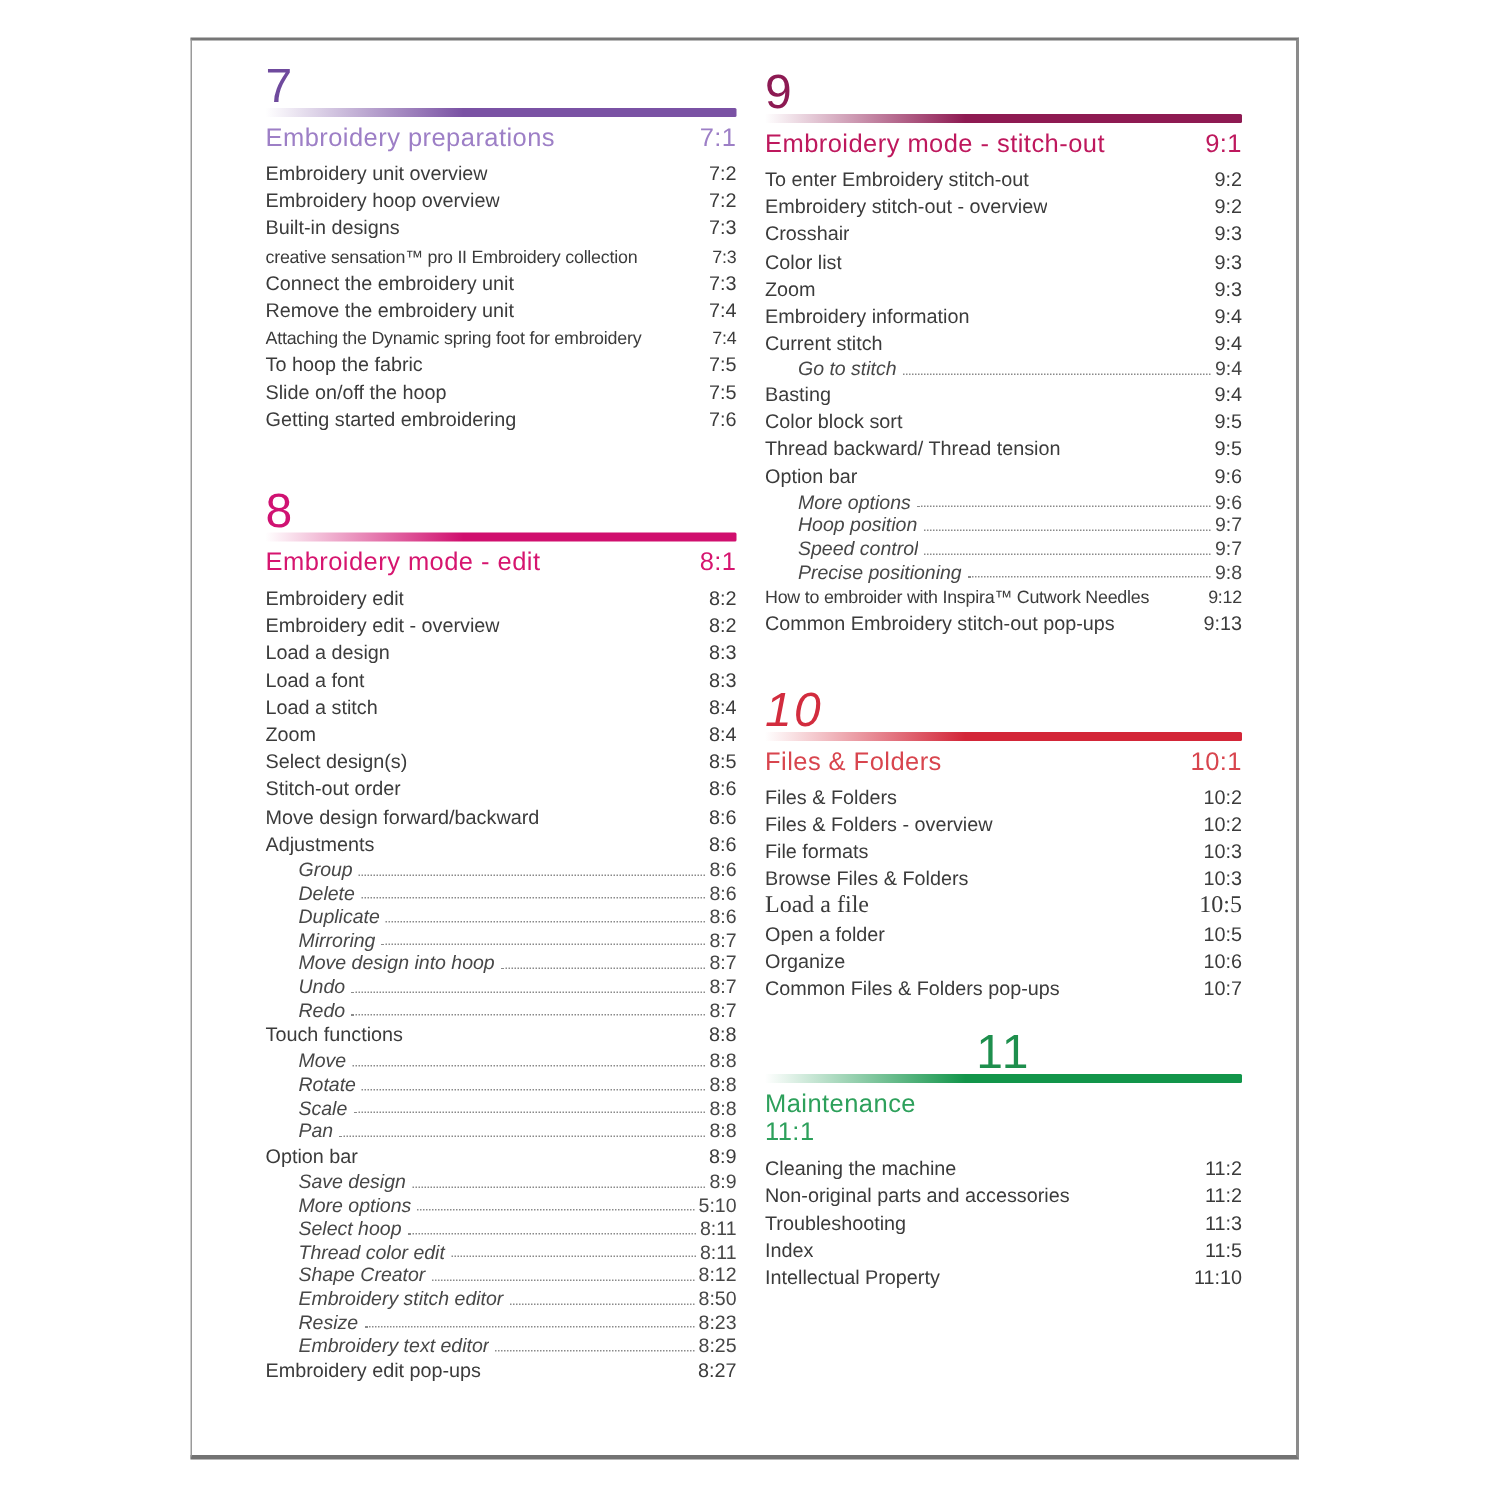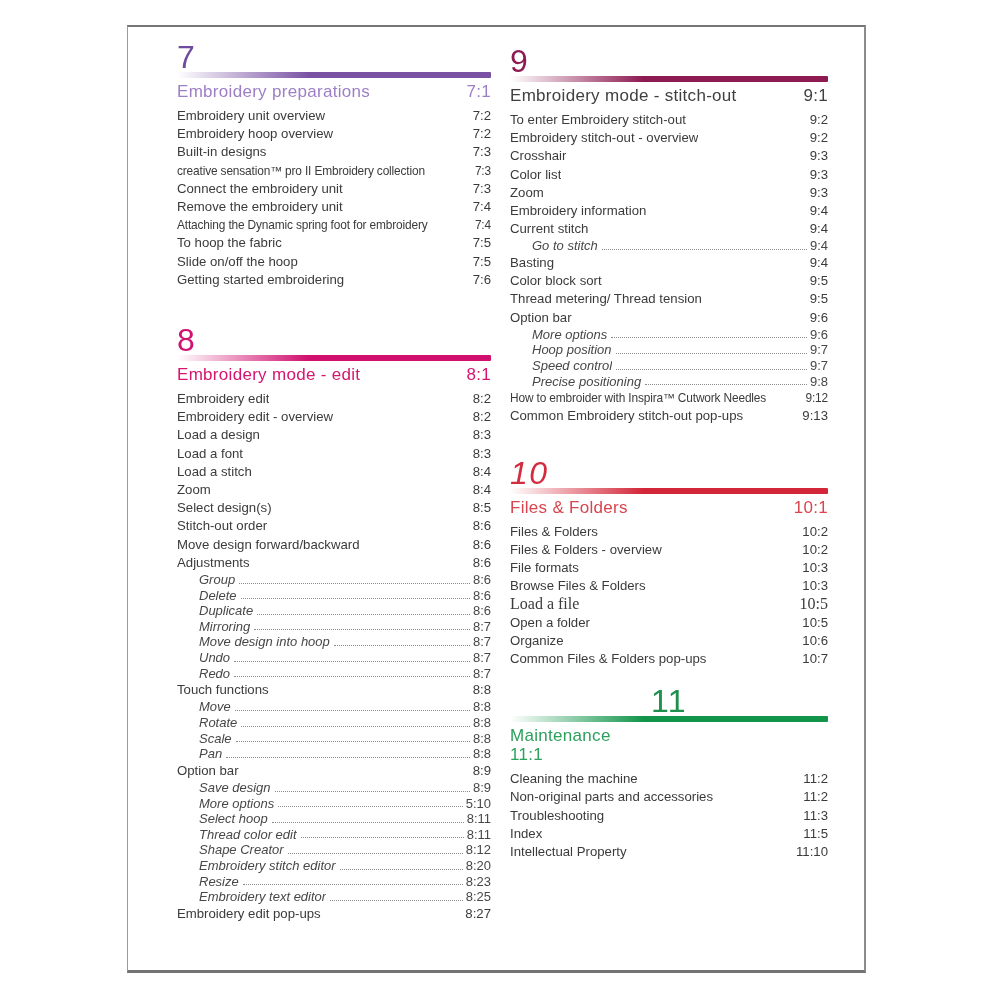--- a/index.html
+++ b/index.html
@@ -327,21 +327,21 @@
 
   <div class="entry sub">
     <span class="entry-label">Shape Creator</span>
     <span class="leader"></span>
     <span class="entry-page">8:12</span>
   </div>
 
   <div class="entry sub">
     <span class="entry-label">Embroidery stitch editor</span>
     <span class="leader"></span>
-    <span class="entry-page">8:20</span>
+    <span class="entry-page">8:50</span>
   </div>
 
   <div class="entry sub">
     <span class="entry-label">Resize</span>
     <span class="leader"></span>
     <span class="entry-page">8:23</span>
   </div>
 
   <div class="entry sub">
     <span class="entry-label">Embroidery text editor</span>
@@ -354,21 +354,21 @@
     <span class="leader"></span>
     <span class="entry-page">8:27</span>
   </div>
 </div>
   </section>
 </div>
   <div class="col col-right">
   <section class="toc-section">
     <div class="sec-num" style="color: rgb(141, 26, 83);">9</div>
     <div class="sec-bar" style="background: linear-gradient(90deg, rgb(255, 255, 255) 0%, rgb(142, 26, 82) 42%, rgb(142, 26, 82) 100%);"></div>
-    <div class="sec-heading" style="color: #404040; text-align: right;">
+    <div class="sec-heading" style="color: #be185d; text-align: right;">
       <span class="sec-title">Embroidery mode - stitch-out</span>
       <span class="sec-page">9:1</span>
     </div>
     <div class="entries">
   <div class="entry">
     <span class="entry-label">To enter Embroidery stitch-out</span>
     <span class="leader"></span>
     <span class="entry-page">9:2</span>
   </div>
 
@@ -420,21 +420,21 @@
     <span class="entry-page">9:4</span>
   </div>
 
   <div class="entry">
     <span class="entry-label">Color block sort</span>
     <span class="leader"></span>
     <span class="entry-page">9:5</span>
   </div>
 
   <div class="entry">
-    <span class="entry-label">Thread metering/ Thread tension</span>
+    <span class="entry-label">Thread backward/ Thread tension</span>
     <span class="leader"></span>
     <span class="entry-page">9:5</span>
   </div>
 
   <div class="entry">
     <span class="entry-label">Option bar</span>
     <span class="leader"></span>
     <span class="entry-page">9:6</span>
   </div>
 

